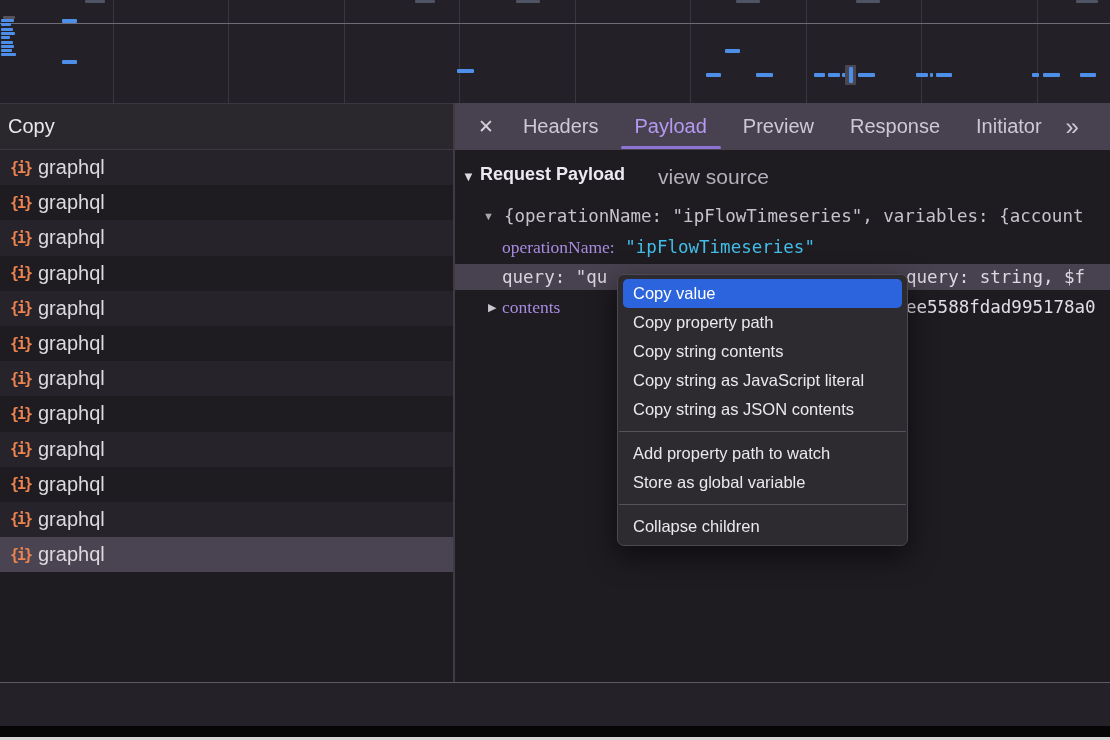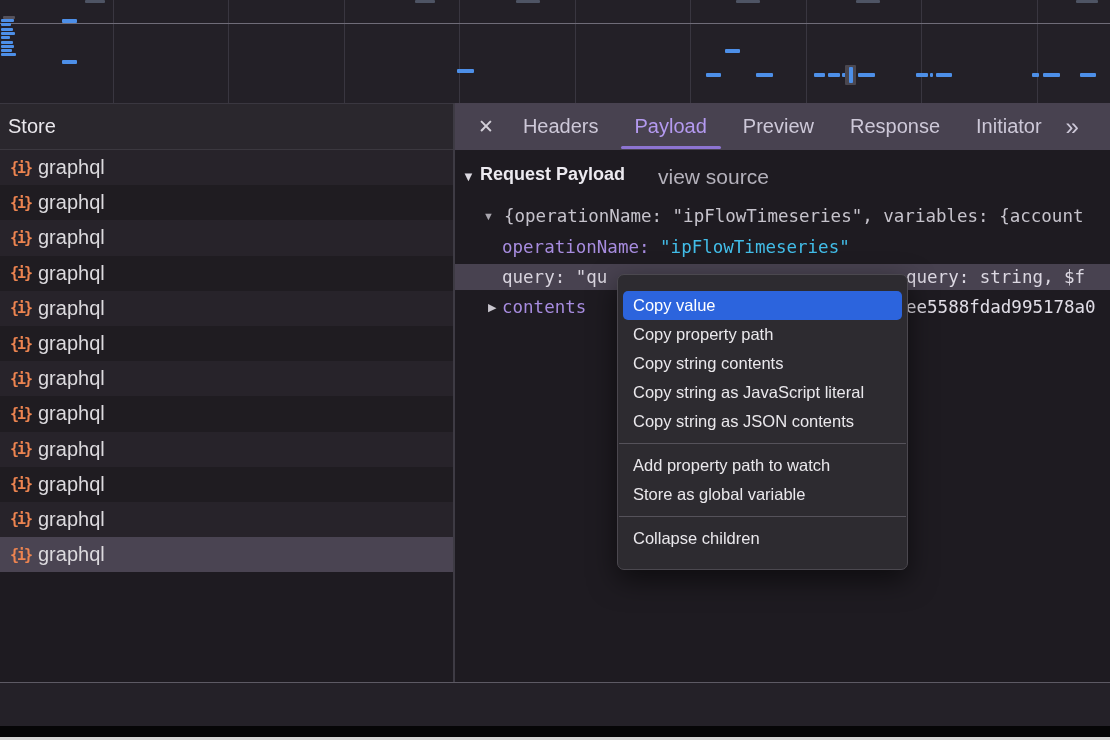--- a/index.html
+++ b/index.html
@@ -51,39 +51,39 @@
   .rp-header{position:absolute;left:0;top:14px;height:26px;width:100%;}
   .rp-tri{left:7px;top:5px;font-size:13px;color:#dcd9e0;}
   .rp-title{position:absolute;left:25px;top:0;font-size:18px;font-weight:bold;color:#eceaf0;}
   .view-source{position:absolute;left:203px;top:1px;font-size:21px;color:#b4b1bb;}
   .line{position:absolute;left:0;width:100%;height:26px;line-height:26px;}
   .line .tri{font-size:11px;top:0;}
   .preview-line{top:53px;color:#c6c3cc;}
   .preview-text{position:absolute;left:49px;}
   .opname-line{top:84px;}
   .opname-text{position:absolute;left:47px;}
-  .key{color:var(--key-purple);}
+  .key{color:var(--key-purple);font-family:Liberation Serif, serif;}
   .str{color:var(--string-cyan);}
   .query-row{top:114px;background:#484250;color:#d8d4de;}
   .q-left{position:absolute;left:47px;color:#d8d4de;}
   .q-right{position:absolute;left:451px;color:#dcd8e2;}
   .vars-line{top:144px;}
   .vars-key{position:absolute;left:47px;}
   .vars-right{position:absolute;left:451px;color:#e0dde6;}
   .vars-tri{left:33px;color:#c9c6ce;}
 
   
   .hdivider{position:absolute;left:0;top:682px;width:1110px;height:1.5px;background:#5d5a64;}
   .footer{position:absolute;left:0;top:683px;width:1110px;height:43px;background:#242128;}
   .black-bar{position:absolute;left:0;top:726px;width:1110px;height:11px;background:#060607;}
 
   
   .context-menu{position:absolute;left:617px;top:274px;width:291px;background:#2d2b30;
     border:1px solid #4b484f;border-radius:7px;box-shadow:0 10px 28px rgba(0,0,0,.55);
-    padding:16px 0;z-index:50;}
+    padding:4px 0;z-index:50;}
   .menu-item{height:29px;line-height:29px;padding-left:15px;font-size:16.5px;color:#eae8ec;white-space:nowrap;}
   .menu-item.highlighted{background:var(--menu-highlight-blue);color:#ffffff;margin:0 5px;
     padding-left:10px;border-radius:5px;}
   .menu-sep{height:1px;background:#55525a;margin:7px 1px;}
 </style>
 </head>
 <body>
 
 <div class="app">
 
@@ -128,21 +128,21 @@
       <div class="ov-bar blue" style="left: 1080px; top: 73px; width: 16px; height: 4px;"></div>
       <div class="ov-bar dash" style="left: 85px; top: 0px; width: 20px; height: 3px;"></div>
       <div class="ov-bar dash" style="left: 415px; top: 0px; width: 20px; height: 3px;"></div>
       <div class="ov-bar dash" style="left: 516px; top: 0px; width: 24px; height: 3px;"></div>
       <div class="ov-bar dash" style="left: 736px; top: 0px; width: 24px; height: 3px;"></div>
       <div class="ov-bar dash" style="left: 856px; top: 0px; width: 24px; height: 3px;"></div>
       <div class="ov-bar dash" style="left: 1076px; top: 0px; width: 22px; height: 3px;"></div>
     </div>
 
   <div class="name-header">
-    <span>Store</span>
+    <span>Copy</span>
   </div>
 
   <div class="tabbar">
     <span class="close">✕</span>
     <div class="tabs">
       <span class="tab">Headers</span>
       <span class="tab selected">Payload</span>
       <span class="tab">Preview</span>
       <span class="tab">Response</span>
       <span class="tab">Initiator</span>

